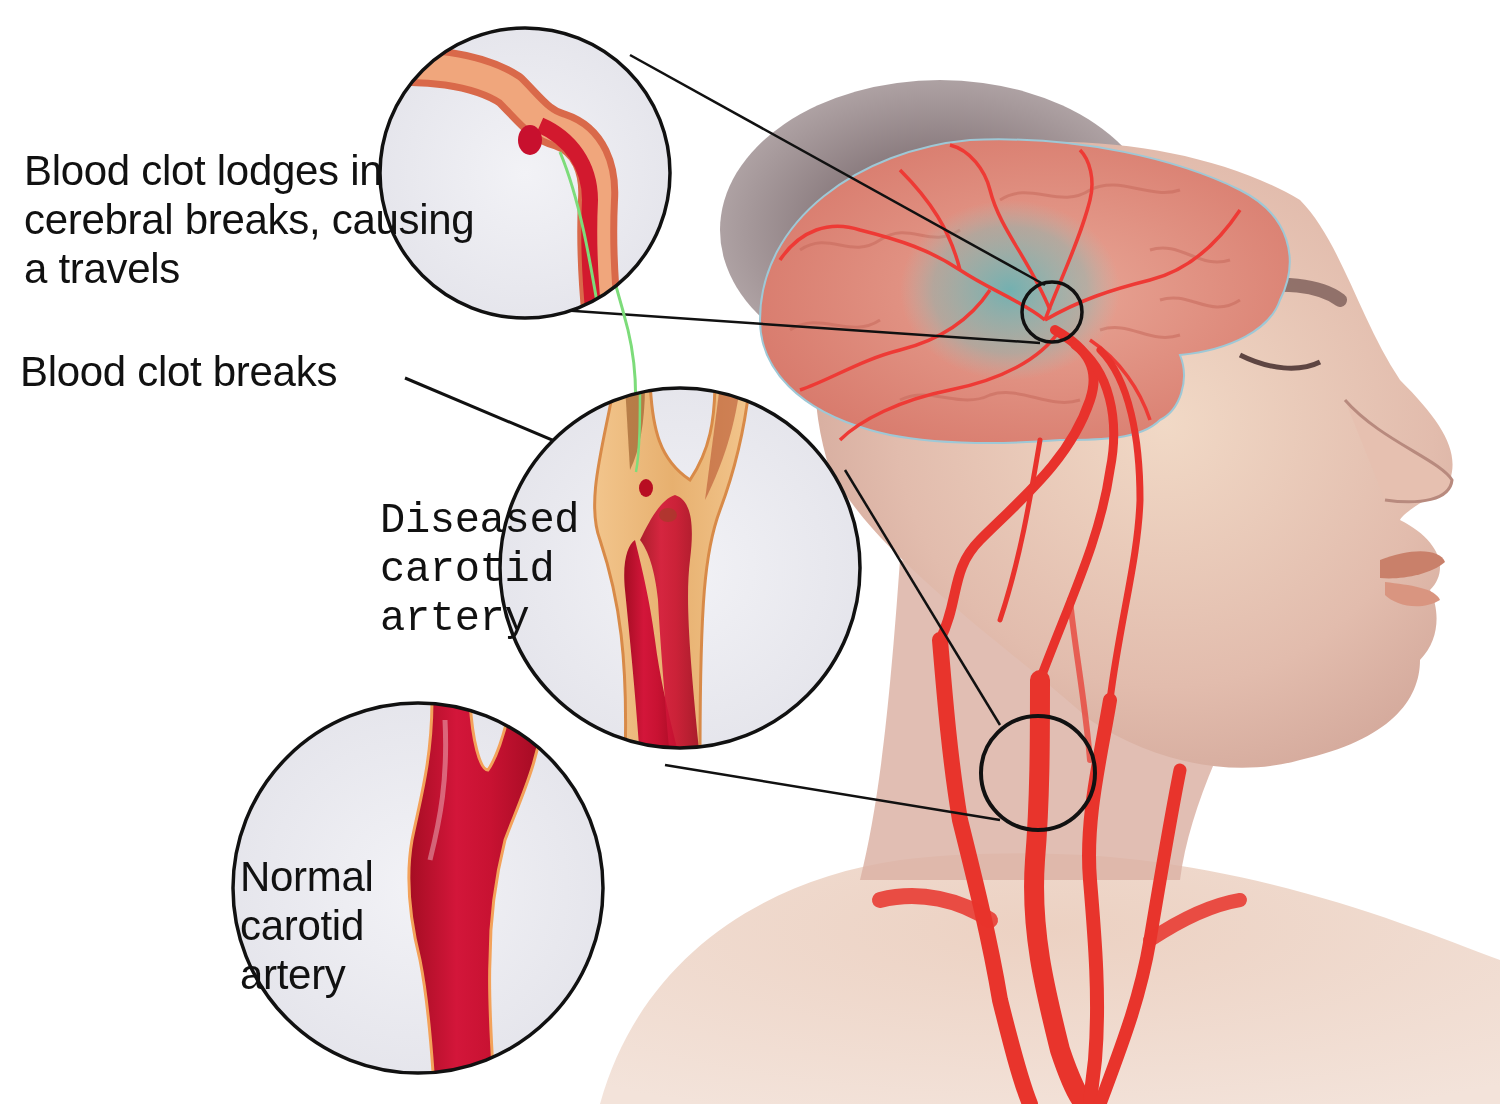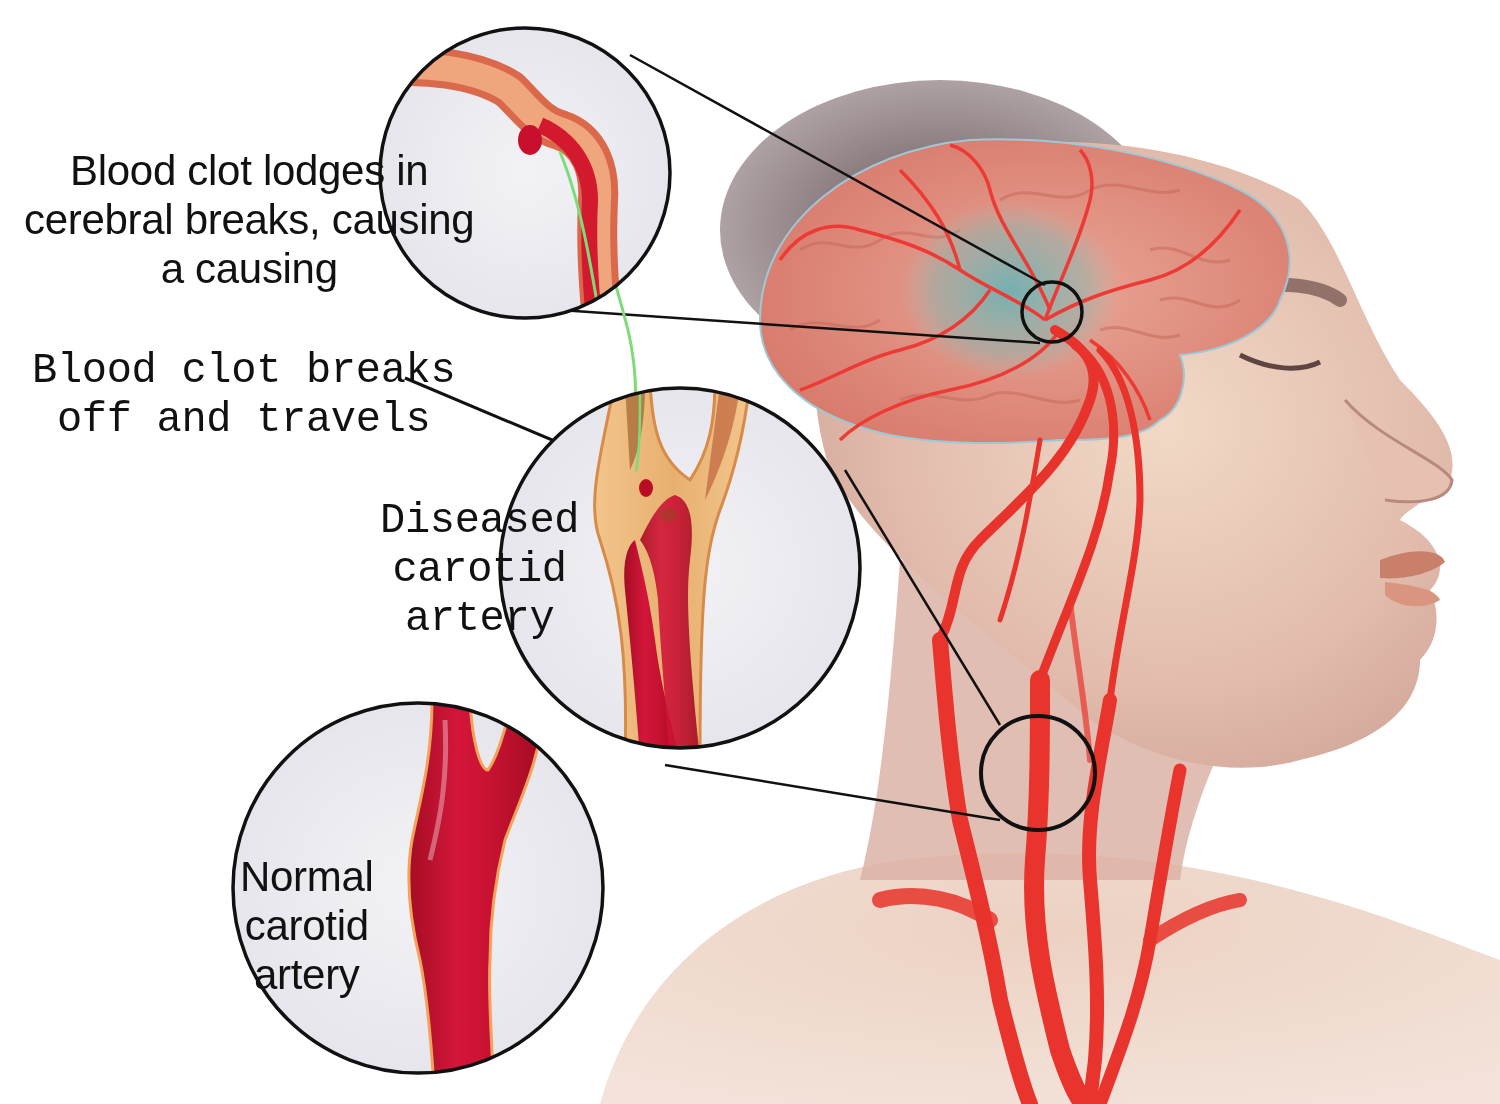--- a/index.html
+++ b/index.html
@@ -8,21 +8,21 @@
       background: #ffffff;
       font-family: "Liberation Sans", "DejaVu Sans", sans-serif;
     }
     .stage { position: absolute; left: 0; top: 0; width: 1500px; height: 1104px; }
     .label {
       position: absolute; color: #111111;
       font-family: "Liberation Sans", "DejaVu Sans", sans-serif;
       font-size: 42px; line-height: 49px; letter-spacing: -0.3px;
       white-space: nowrap;
     }
-    .label .ln { display: block; text-align: center; }
+    .label .ln { display: block; }
   </style>
 </head>
 <body>
 
 <svg class="stage" viewBox="0 0 1500 1104" width="1500" height="1104" xmlns="http://www.w3.org/2000/svg">
   <defs>
     <radialGradient id="skinGrad" cx="0.55" cy="0.45" r="0.7">
       <stop offset="0" stop-color="#f1d9c6"></stop>
       <stop offset="0.6" stop-color="#e2bcad"></stop>
       <stop offset="1" stop-color="#cda093"></stop>
@@ -186,26 +186,25 @@
       <path d="M432 700 L470 700 C472 740 480 770 488 770 C495 760 505 735 510 705 L545 705 C540 760 520 800 505 840 C495 880 490 920 490 960 C488 1000 492 1050 495 1104 L435 1104 C432 1050 428 1000 420 960 C410 920 405 880 412 840 C420 800 432 760 432 700 Z" fill="url(#arteryVessel)" stroke="#f3a25a" stroke-width="3"></path>
       <path d="M445 720 C448 780 440 820 430 860" stroke="#ffffff" stroke-width="5" fill="none" opacity="0.35"></path>
     </g>
     <circle cx="418" cy="888" r="185" fill="none" stroke="#111" stroke-width="3.5"></circle>
   </g>
 </svg>
 
 <div class="label" style="left:24px; top:146px;">
   <span class="ln">Blood clot lodges in</span>
   <span class="ln">cerebral breaks, causing</span>
-  <span class="ln">a causing</span>
-</div>
-
-<div class="label" style="left:32px; top:347px;font-family:Liberation Mono, monospace;">
+  <span class="ln">a travels</span>
+</div>
+
+<div class="label" style="left:20px; top:347px;">
   <span class="ln">Blood clot breaks</span>
-  <span class="ln">off and travels</span>
 </div>
 
 <div class="label" style="left:380px; top:497px;font-family:Liberation Mono, monospace;">
   <span class="ln">Diseased</span>
   <span class="ln">carotid</span>
   <span class="ln">artery</span>
 </div>
 
 <div class="label" style="left:240px; top:852px;">
   <span class="ln">Normal</span>

